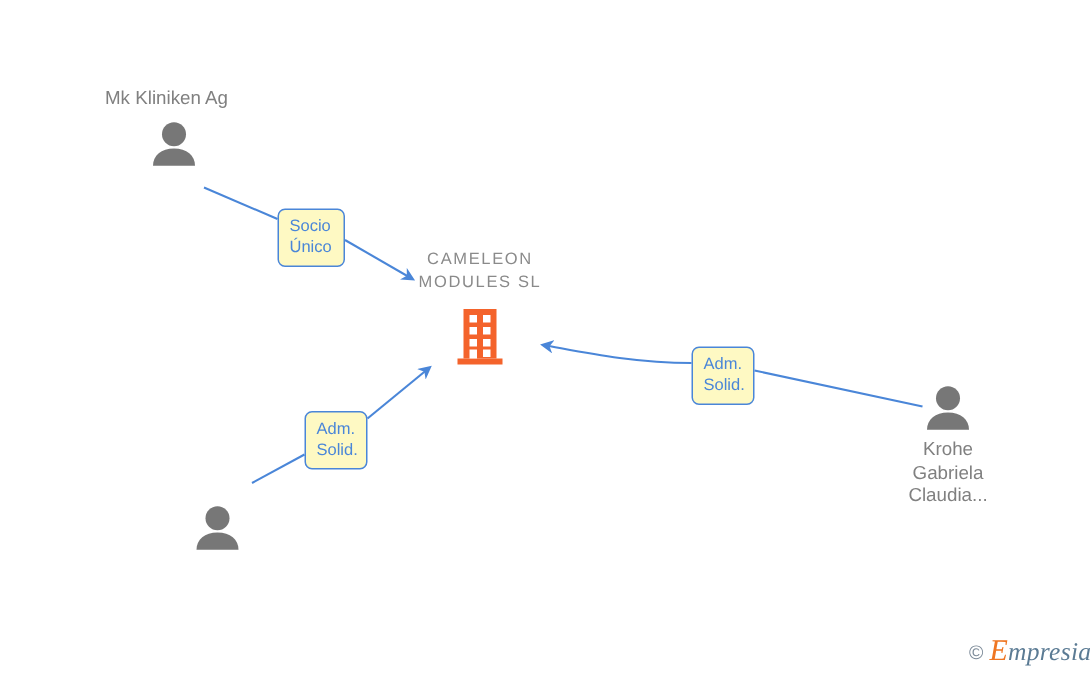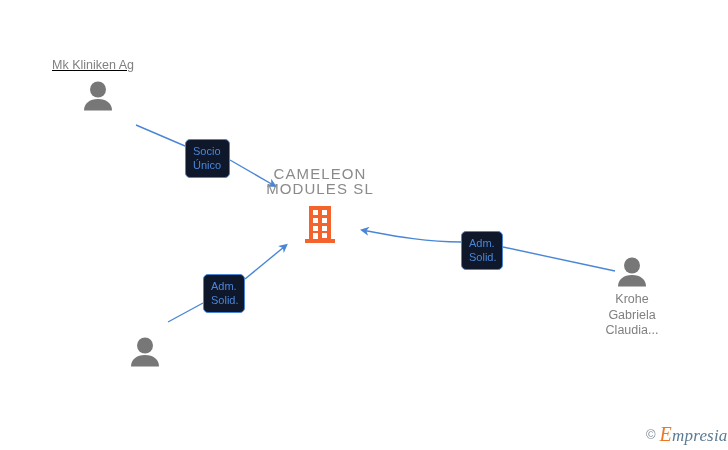--- a/index.html
+++ b/index.html
@@ -38,24 +38,23 @@
   .node-label {
     display: block;
     color: #808080;
     font-size: 12.5px;
     line-height: 15.5px;
     white-space: pre-line;
   }
 
   
   #node-mk {
-    left: 16px;
+    left: 34px;
     top: 58px;
     width: 170px;
-    text-decoration: underline;
   }
   #node-mk .node-label {
     text-align: left;
     padding-left: 36px;
     margin-bottom: 6px;
   }
   #node-mk .person-icon {
     margin-left: 65px;
   }
 
@@ -81,37 +80,37 @@
   #node-company {
     position: absolute;
     left: 250px;
     top: 166px;
     width: 140px;
     text-align: center;
   }
   #company-title {
     display: block;
     color: #8a8a8a;
-    font-size: 15px;
+    font-size: 11px;
     letter-spacing: 1.1px;
     line-height: 15px;
     white-space: pre-line;
     margin-bottom: 8px;
   }
   #company-icon {
     display: block;
     margin: 0 auto;
   }
 
   
   .edge-label {
     position: absolute;
     border: 1px solid #4a86d8;
     border-radius: 5px;
-    background: #0f172a;
+    background: #fef9c3;
     color: #4a86d8;
     font-size: 11px;
     line-height: 14px;
     padding: 4px 7px 5px 7px;
     text-align: left;
     white-space: pre-line;
     box-sizing: border-box;
   }
   #label-socio-unico {
     left: 185px;

